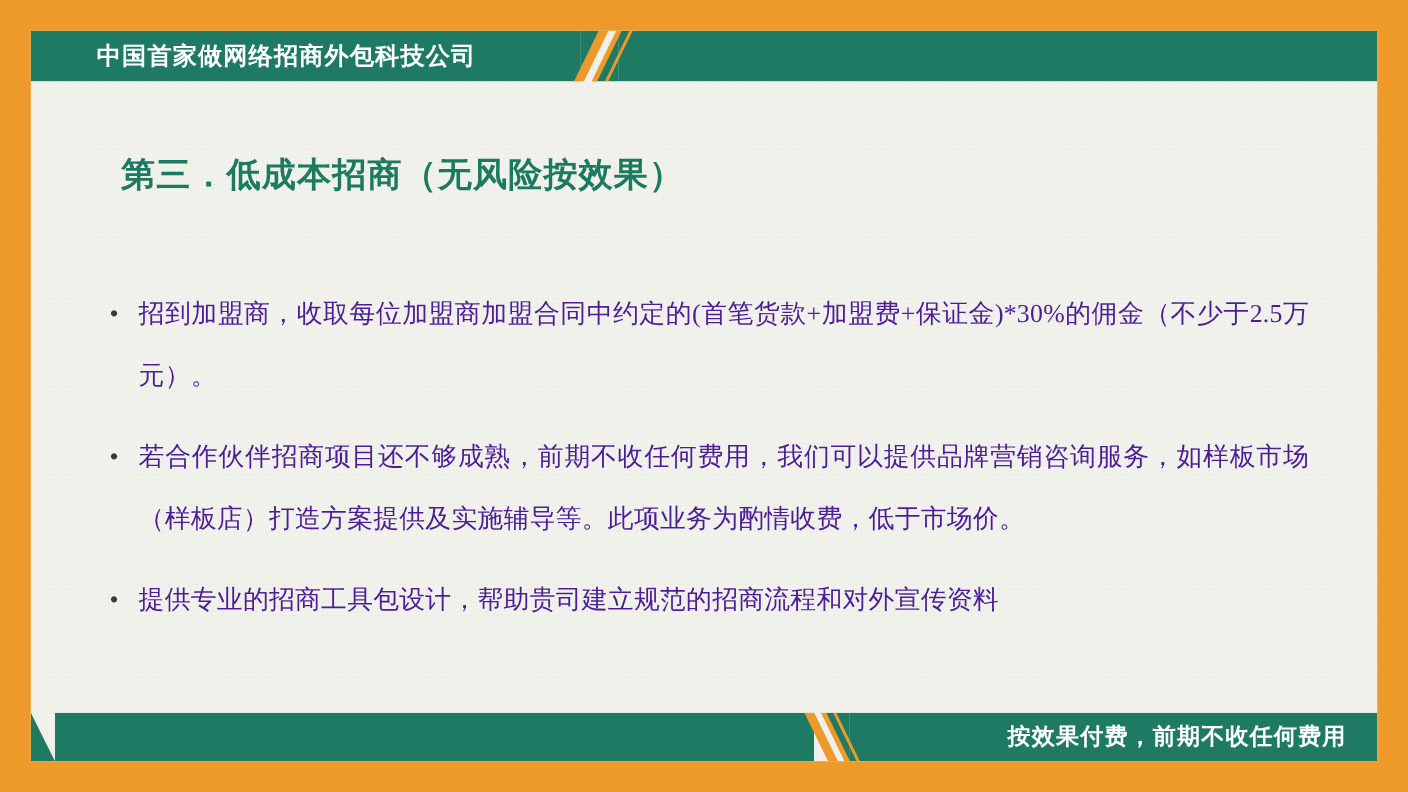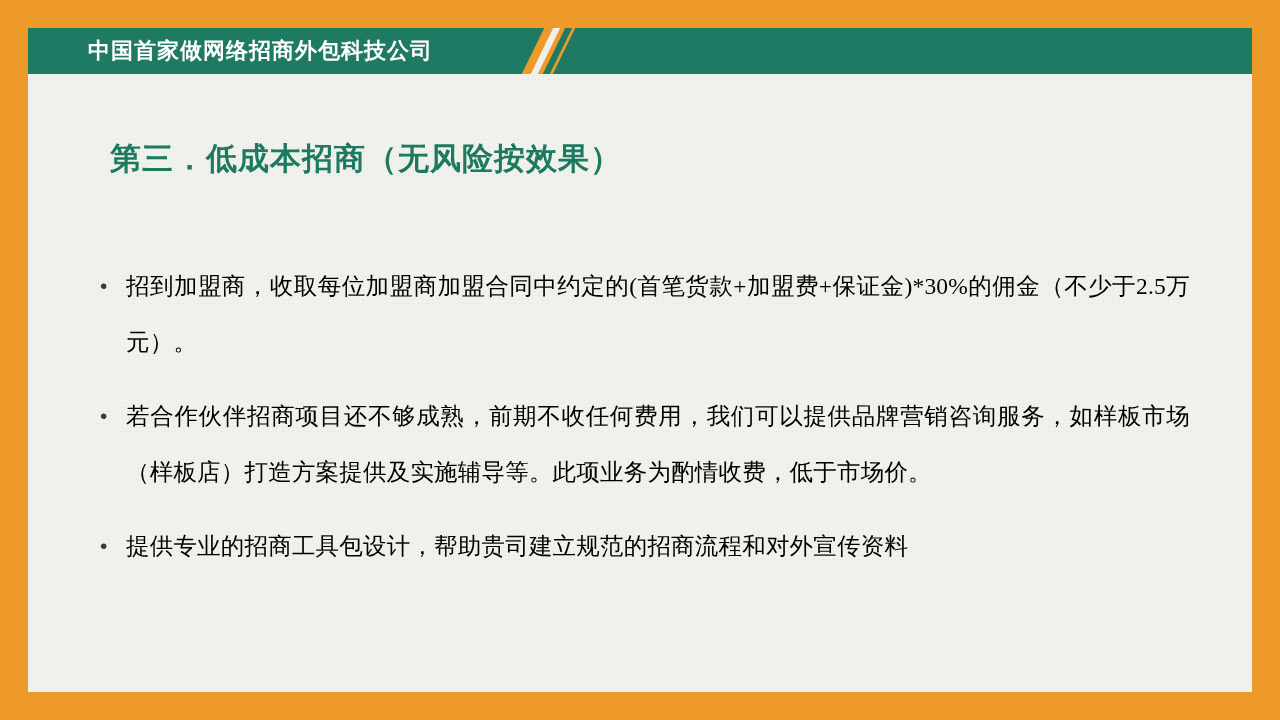--- a/index.html
+++ b/index.html
@@ -194,21 +194,21 @@
   .bullet-dot {
     flex: 0 0 auto;
     width: 26px;
     color: #3A3A3A;
     font-size: 21px;
     line-height: 56px;
     text-align: left;
   }
   .bullet-text {
     flex: 1 1 auto;
-    color: #000000;
+    color: #4c1d95;
     font-family: "Liberation Serif", serif;
     font-size: 23.5px;
     line-height: 56px;
     text-align: justify;
     letter-spacing: 0.2px;
   }
 </style>
 </head>
 <body>
 
@@ -239,14 +239,22 @@
       <span class="bullet-text">若合作伙伴招商项目还不够成熟，前期不收任何费用，我们可以提供品牌营销咨询服务，如样板市场（样板店）打造方案提供及实施辅导等。此项业务为酌情收费，低于市场价。</span>
     </div>
 
     <div class="bullet-row">
       <span class="bullet-dot">•</span>
       <span class="bullet-text">提供专业的招商工具包设计，帮助贵司建立规范的招商流程和对外宣传资料</span>
     </div>
 
   </div>
 
+  <div class="footer-bar">
+    <div class="footer-green-left"></div>
+    <div class="footer-green-right"></div>
+    <div class="footer-stripe f1"></div>
+    <div class="footer-stripe f2"></div>
+    <div class="footer-stripe f3"></div>
+    <div class="footer-text">按效果付费，前期不收任何费用</div>
+  </div>
 
 </div>
 
 </body></html>

